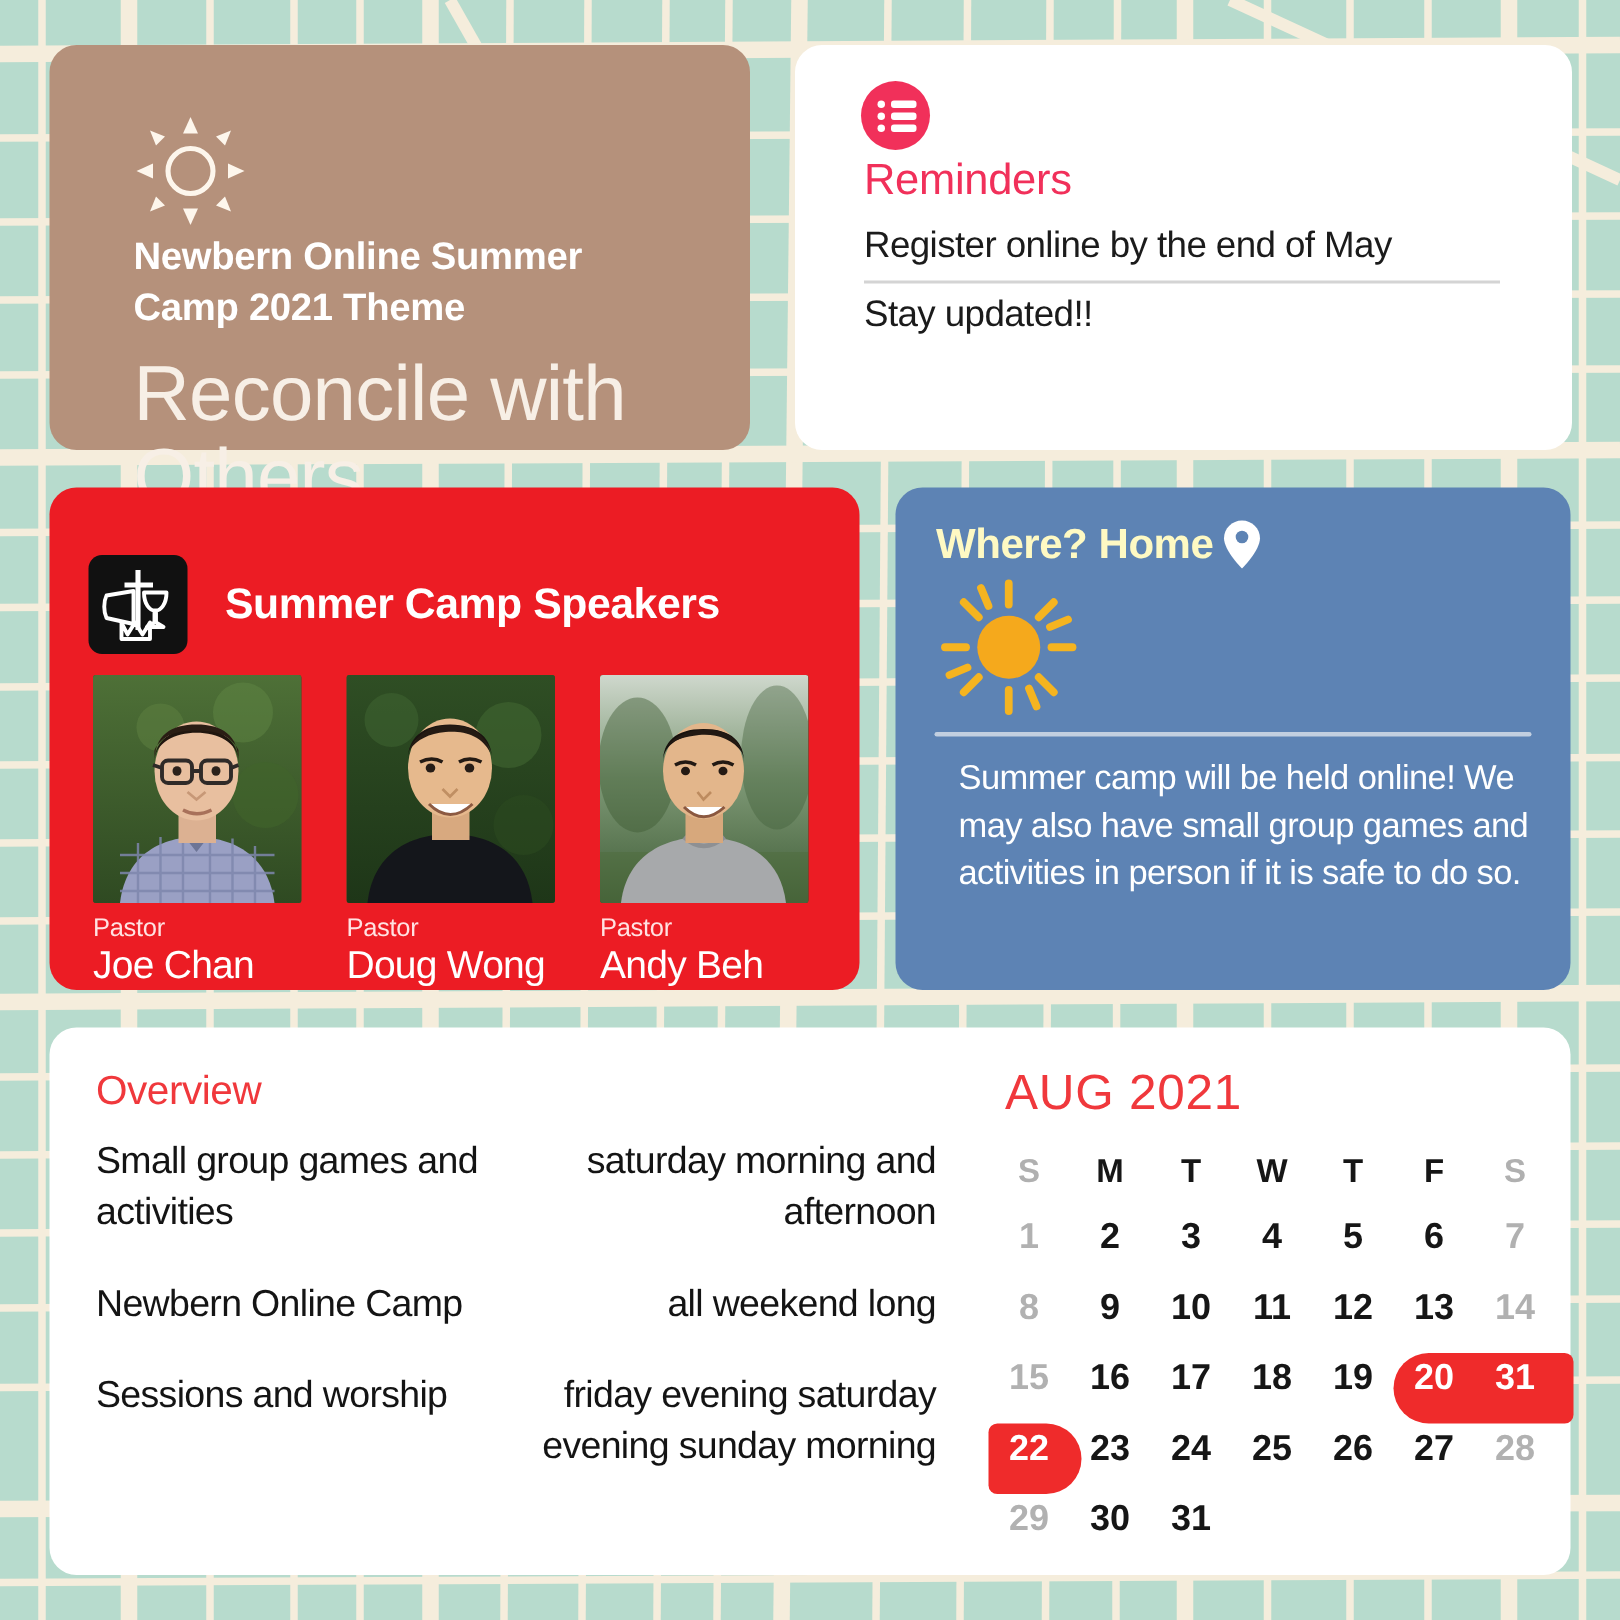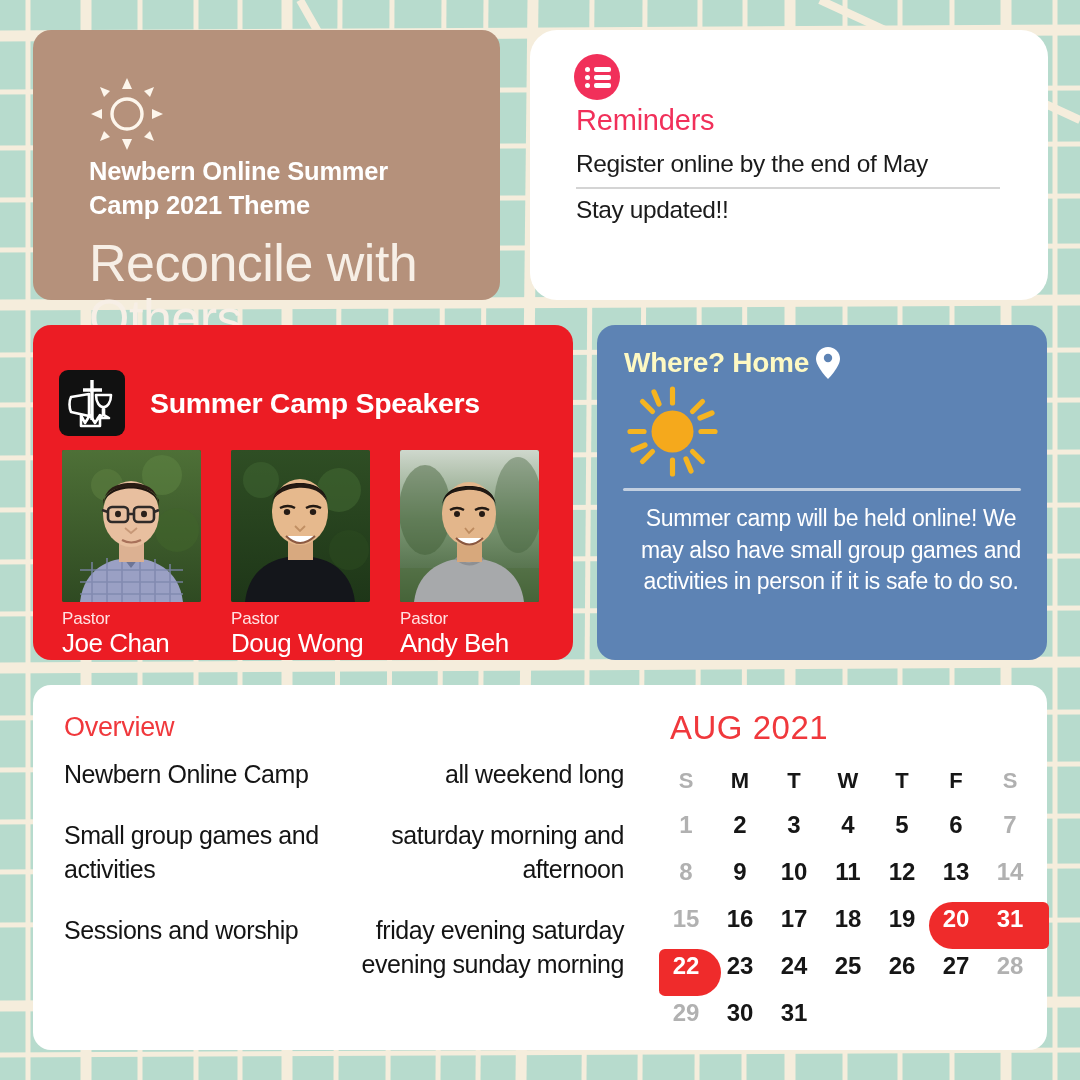--- a/index.html
+++ b/index.html
@@ -43,21 +43,20 @@
     position:absolute;left:56px;top:206px;width:430px;
     color:#f7efe6;font-size:52px;line-height:1.05;font-weight:300;
     letter-spacing:-0.5px;
   }
 
   
   #reminders-card{
     left:530px;top:30px;width:518px;height:270px;
     background:#ffffff;
     padding:20px 24px;
-    border-radius:27px;
   }
   #rem-icon{width:46px;height:46px;border-radius:50%;background:#f1305a;
     position:relative;margin:4px 0 2px 20px;}
   #rem-icon .r{position:absolute;background:#fff;border-radius:2px;}
   #rem-title{
     color:#f1305a;font-size:29px;font-weight:400;margin:4px 0 6px 22px;
     letter-spacing:-0.2px;
   }
   .rem-item{
     margin:0 24px 0 22px;color:#1b1b1b;font-size:24.5px;font-weight:300;
@@ -99,21 +98,21 @@
   }
   #where-mid{display:flex;align-items:center;margin-top:4px;}
   #sun-solid{width:95px;height:95px;flex:0 0 auto;margin-left:4px;}
   #where-cozy{
     color:#fff;font-size:28px;font-weight:300;line-height:1.32;
     text-align:right;flex:1;letter-spacing:-0.4px;padding-right:2px;
   }
   #where-rule{height:3px;background:#c2cfe0;margin:9px 2px 12px 2px;border-radius:2px;}
   #where-body{
     color:#ffffff;font-size:23px;font-weight:300;line-height:1.38;
-    letter-spacing:-0.4px;margin-left:18px;text-align:center;
+    letter-spacing:-0.4px;margin-left:18px;
   }
 
   
   #bottom-card{
     left:33px;top:685px;width:1014px;height:365px;
     background:#ffffff;padding:0;
   }
   #ov-title{
     position:absolute;left:31px;top:27px;color:#f0383c;font-size:27px;
     font-weight:400;letter-spacing:-0.3px;
@@ -428,26 +427,26 @@
     <div id="where-rule"></div>
     <div id="where-body">Summer camp will be held online! We may also have small group games and activities in person if it is safe to do so.</div>
   </div>
 
   <div class="card" id="bottom-card">
 
     <div id="ov-title">Overview</div>
 
     <div id="ov-grid">
       <div class="ov-row">
+        <div class="ov-left">Small group games and activities</div>
+        <div class="ov-right">saturday morning and afternoon</div>
+      </div>
+      <div class="ov-row">
         <div class="ov-left">Newbern Online Camp</div>
         <div class="ov-right">all weekend long</div>
-      </div>
-      <div class="ov-row">
-        <div class="ov-left">Small group games and activities</div>
-        <div class="ov-right">saturday morning and afternoon</div>
       </div>
       <div class="ov-row">
         <div class="ov-left">Sessions and worship</div>
         <div class="ov-right">friday evening saturday evening sunday morning</div>
       </div>
     </div>
 
     <div id="cal">
       <div id="cal-title">AUG 2021</div>
       <div class="cal-grid">

